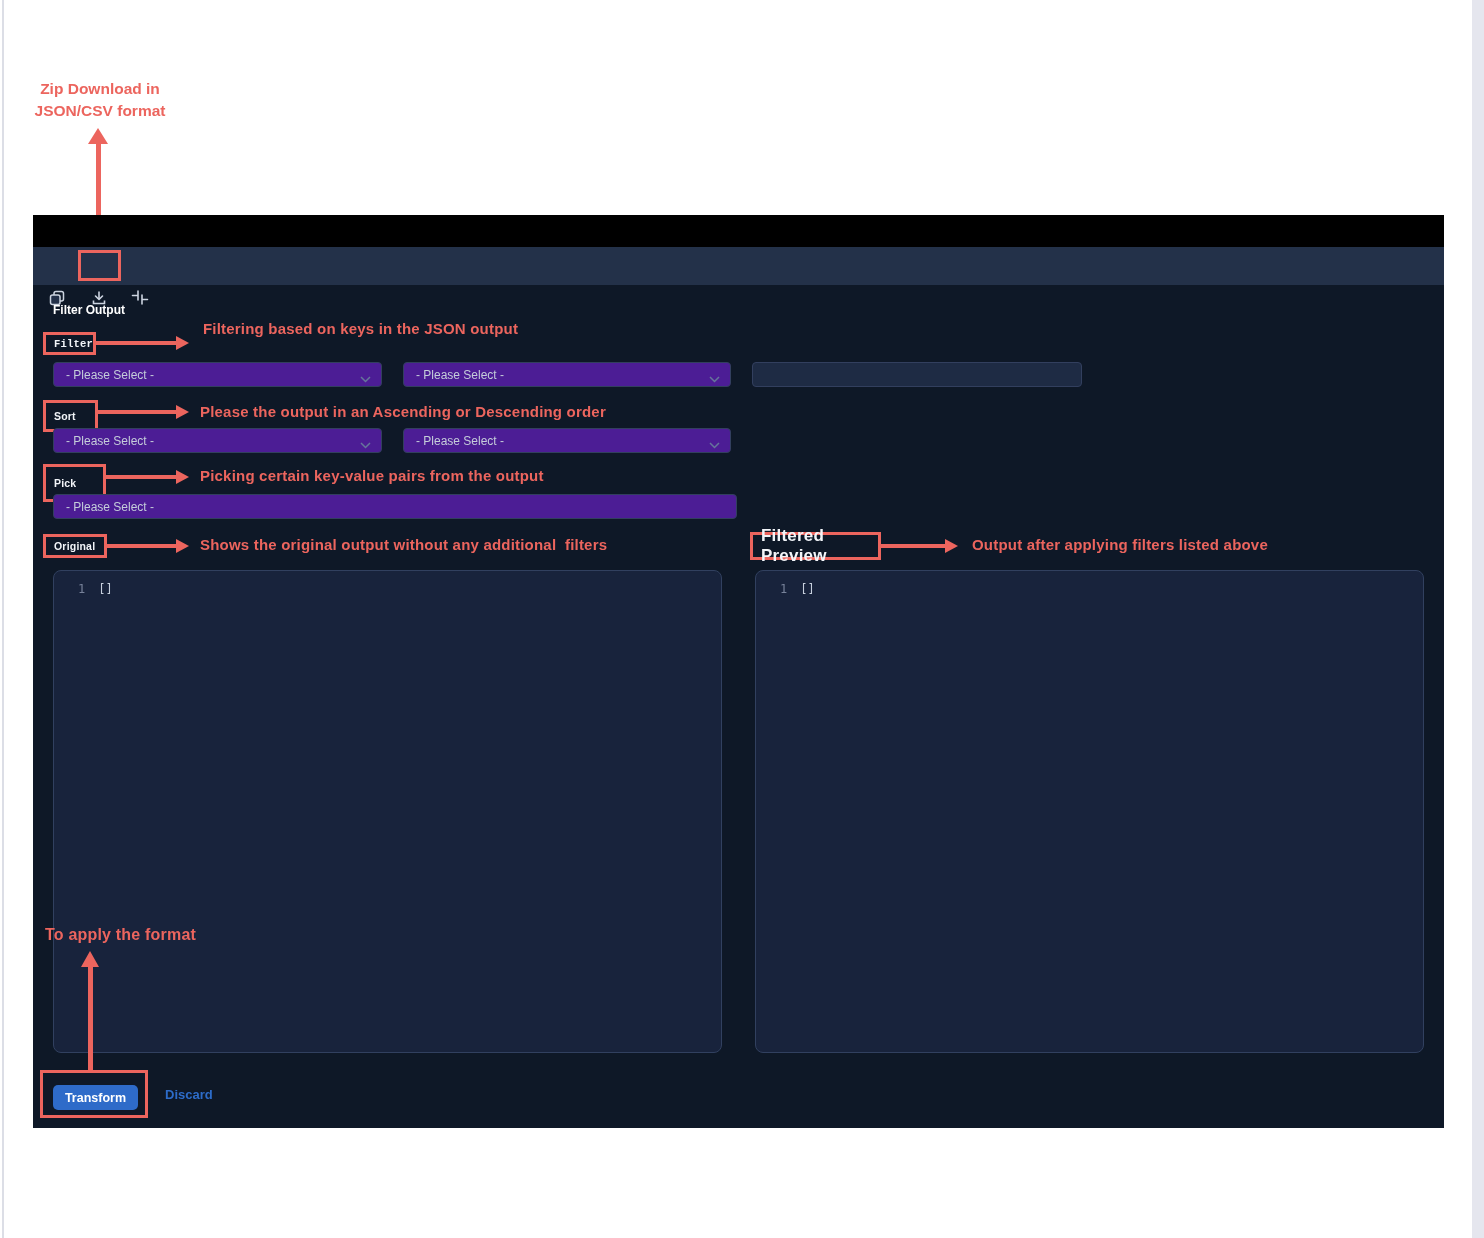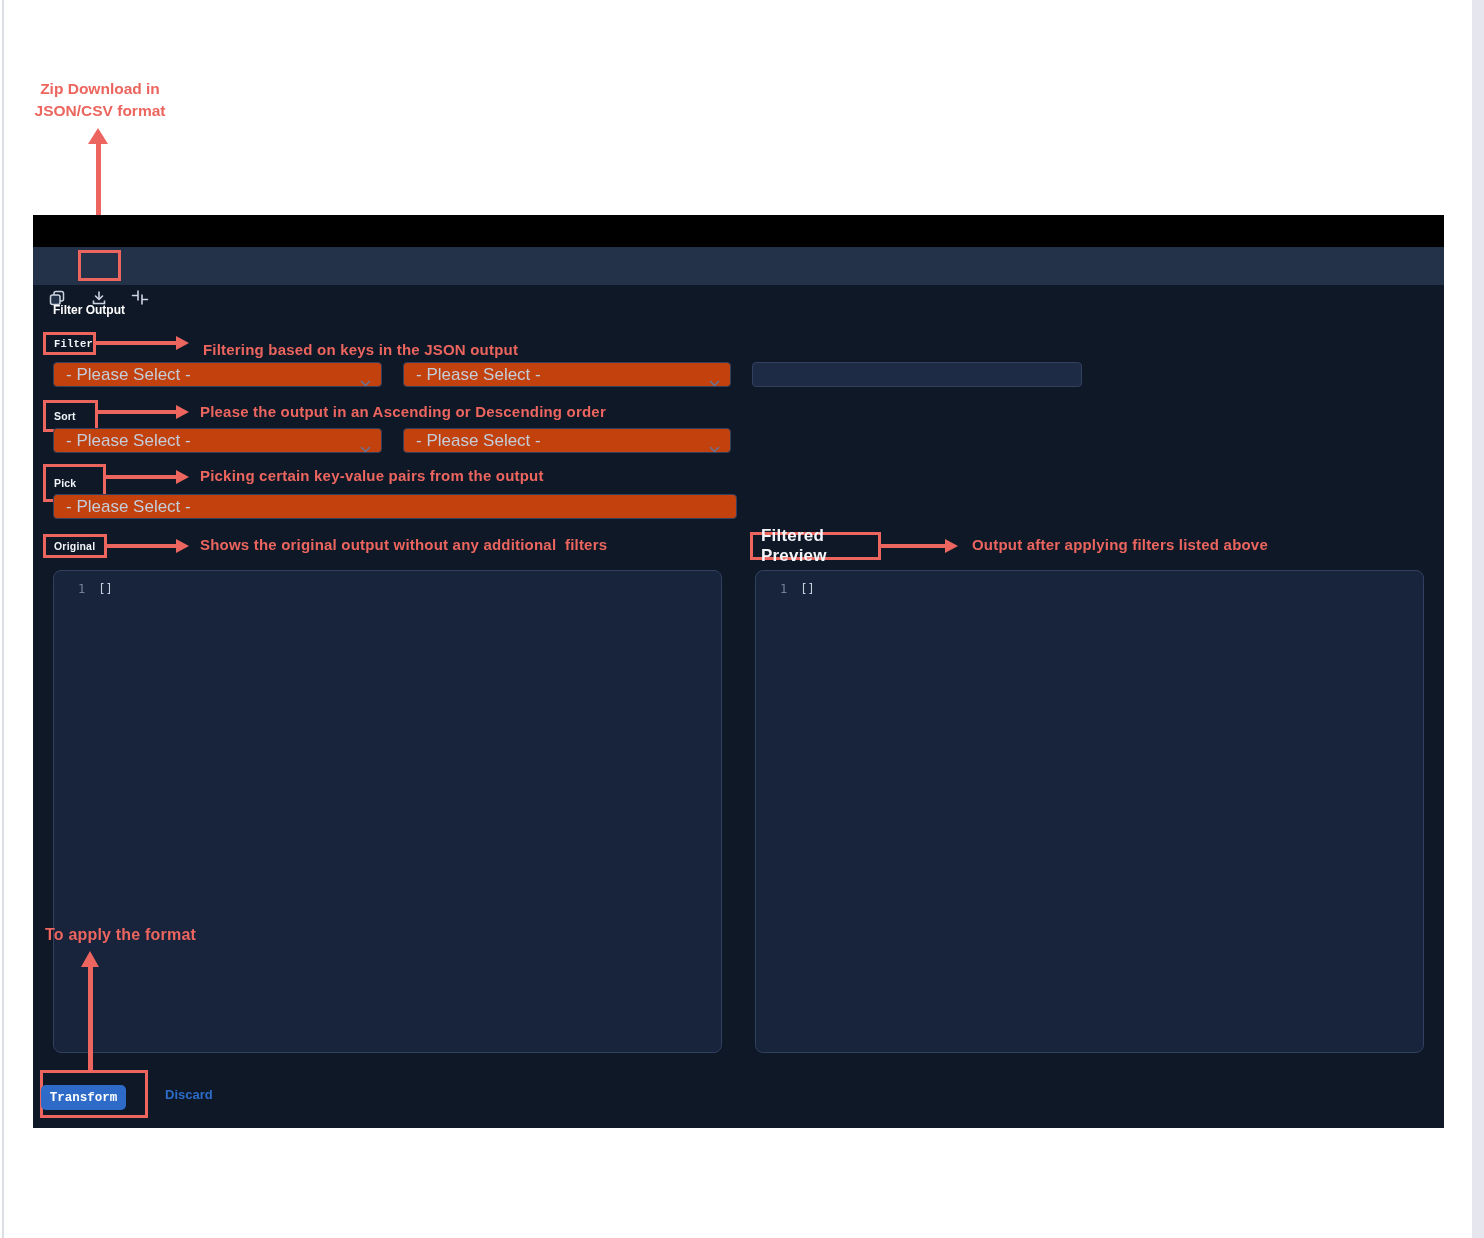--- a/index.html
+++ b/index.html
@@ -21,30 +21,30 @@
 
   
   .window { position:absolute; left:33px; top:215px; width:1411px; height:913px; background:#0e1827; }
   .titlebar { position:absolute; left:0; top:0; width:100%; height:32px; background:#000000; }
   .toolbar { position:absolute; left:0; top:32px; width:100%; height:38px; background:#233149; }
   .tool-icon { position:absolute; width:20px; height:20px; top:41px; cursor:pointer; }
 
   .ui-label { color:#f2f5f9; font-size:10.5px; font-weight:700; letter-spacing:.2px; }
   .heading { position:absolute; left:20px; top:88px; color:#ffffff; font-size:12px; font-weight:700; }
 
-  .select { position:absolute; height:25px; background:#c2410c; border:1px solid #323f5e; border-radius:4px; color:#c5cdda; font-size:17px; display:flex; align-items:center; padding:0 28px 0 12px; cursor:pointer; }
+  .select { position:absolute; height:25px; background:#4c1d95; border:1px solid #323f5e; border-radius:4px; color:#c5cdda; font-size:12px; display:flex; align-items:center; padding:0 28px 0 12px; cursor:pointer; }
   .select .chev { position:absolute; right:10px; top:9px; }
   .text-input { position:absolute; height:25px; background:#1e2b44; border:1px solid #323f5e; border-radius:4px; color:#c5cdda; font-size:12.5px; padding:0 10px; outline:none; }
 
   .editor { position:absolute; top:355px; width:669px; height:483px; background:#18233c; border:1px solid #31405f; border-radius:8px; cursor:text; }
   .code-line { position:absolute; top:11px; left:24px; font-family:"DejaVu Sans Mono", monospace; font-size:12px; }
   .code-line .ln { color:#77829a; margin-right:13px; }
   .code-line .code { color:#c6cfdd; }
 
-  .btn-primary { position:absolute; left:8px; top:870px; width:85px; height:25px; background:#2e6bc9; border:none; border-radius:5px; color:#ffffff; font-size:12.5px; font-weight:700; font-family:Liberation Mono, monospace; cursor:pointer; }
+  .btn-primary { position:absolute; left:20px; top:870px; width:85px; height:25px; background:#2e6bc9; border:none; border-radius:5px; color:#ffffff; font-size:12.5px; font-weight:700; font-family:Liberation Sans, sans-serif; cursor:pointer; }
   .link-discard { position:absolute; left:132px; top:872px; color:#2d6cc9; font-size:13px; font-weight:700; cursor:pointer; }
 </style>
 </head>
 <body>
 
 <div class="page-left-line"></div>
 <div class="page-right-strip"></div>
 
 <div class="zip-note">
   <div>Zip Download in</div>
@@ -82,21 +82,21 @@
   </div>
 
   <div class="rbox-empty" style="left:45px; top:35px; width:43px; height:31px;"></div>
 
   <div class="heading">Filter Output</div>
 
   <div class="rbox" style="left:10px; top:117px; width:53px; height:23px;font-family:Liberation Mono, monospace;">
     <span class="ui-label">Filter</span>
   </div>
   <div class="harrow" style="left:63px; top:126px; width:80px;"></div>
-  <div class="note" style="left:170px; top:126px;">Filtering based on keys in the JSON output</div>
+  <div class="note" style="left:170px; top:105px;">Filtering based on keys in the JSON output</div>
 
   <div class="select" style="left:20px; top:147px; width:329px;">
     <span>- Please Select -</span>
     <span class="chev">
       <svg width="11" height="7" viewBox="0 0 11 7">
           <path d="M1 1l4.5 4.5L10 1" fill="none" stroke="#66769b" stroke-width="1.5"></path>
         </svg>
     </span>
   </div>
   <div class="select" style="left:370px; top:147px; width:328px;">

